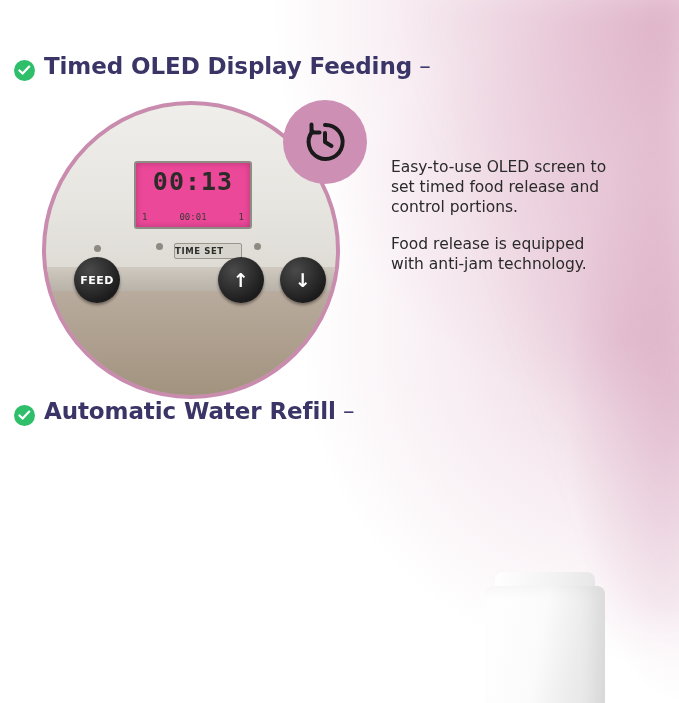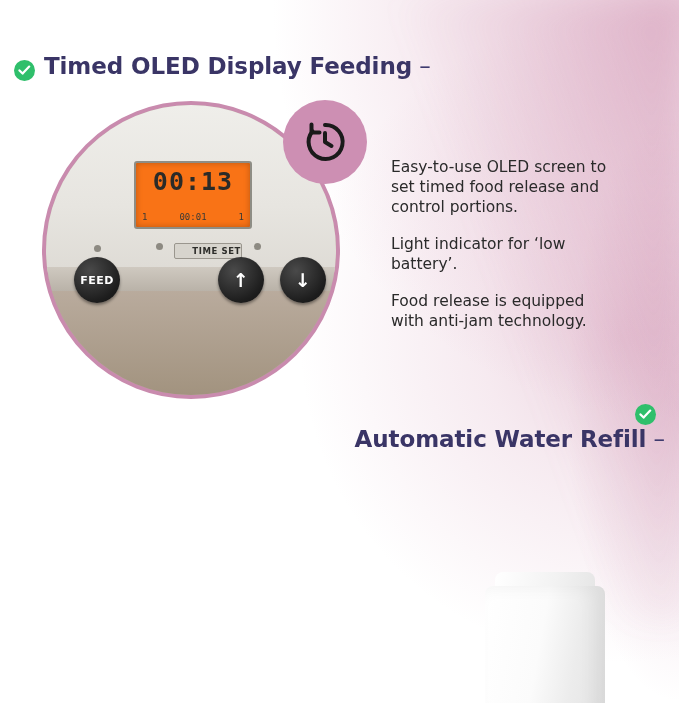--- a/index.html
+++ b/index.html
@@ -52,37 +52,37 @@
   .dev-shadow{
     position:absolute;left:0;top:56%;width:100%;height:8%;
     background:linear-gradient(180deg,#cfc9c0 0%, #b9b2a8 100%);
   }
   .dev-bot{
     position:absolute;left:0;top:64%;width:100%;height:36%;
     background:linear-gradient(180deg,#b9ab9d 0%, #a2937f 100%);
   }
   .lcd{
     position:absolute;left:88px;top:56px;width:114px;height:64px;
-    background:#f97316;border:2px solid #8e8d85;border-radius:3px;
+    background:#ec4899;border:2px solid #8e8d85;border-radius:3px;
     box-shadow:inset 0 0 6px rgba(0,0,0,.25);
   }
   .lcd-main{
     position:absolute;left:0;right:0;top:4px;text-align:center;
     font-family:"DejaVu Sans Mono", monospace;font-size:25px;font-weight:bold;
     color:#2b2b28;letter-spacing:1px;
   }
   .lcd-sub{
     position:absolute;left:0;right:0;bottom:5px;
     font-family:"DejaVu Sans Mono", monospace;font-size:9px;color:#3a3a36;
     display:flex;justify-content:space-between;padding:0 6px;box-sizing:border-box;
   }
   .timeset{
     position:absolute;left:128px;top:138px;width:66px;height:14px;
     background:#d7d4cd;border:1px solid #9a968e;border-radius:2px;
-    font-size:8.5px;letter-spacing:.6px;color:#2d2d2a;text-align:right;line-height:14px;
+    font-size:8.5px;letter-spacing:.6px;color:#2d2d2a;text-align:left;line-height:14px;
     font-weight:bold;
   }
   .led{position:absolute;width:7px;height:7px;border-radius:50%;background:#8d8a82;}
   .btn{
     position:absolute;top:152px;width:46px;height:46px;border-radius:50%;
     background:radial-gradient(circle at 35% 30%, #4a4a4a 0%, #1d1d1d 70%, #111 100%);
     color:#fff;font-size:11px;font-weight:bold;letter-spacing:.5px;
     display:flex;align-items:center;justify-content:center;
     box-shadow:0 2px 3px rgba(0,0,0,.4);
   }
@@ -163,26 +163,25 @@
     <div class="badge">
       <svg width="52" height="52" viewBox="0 0 52 52" aria-hidden="true">
         <path d="M26 9 A17 17 0 1 1 13.5 15.2" fill="none" stroke="#1a1a1a" stroke-width="4" stroke-linecap="round"></path>
         <path d="M12.5 8.5 L12.5 16.5 L20.5 16.5" fill="none" stroke="#1a1a1a" stroke-width="4" stroke-linecap="round" stroke-linejoin="round"></path>
         <path d="M26 17 L26 26 L32.5 30" fill="none" stroke="#1a1a1a" stroke-width="4" stroke-linecap="round" stroke-linejoin="round"></path>
       </svg>
     </div>
 
     <div class="notes">
       <p>Easy-to-use OLED screen to set timed food release and control portions.</p>
-      <p>Light indicator for ‘low battery’.</p>
       <p>Food release is equipped with anti-jam technology.</p>
     </div>
   </div>
 
-  <div class="head-row bottom" style="flex-direction:column;">
+  <div class="head-row bottom" style="">
     <div class="check">
       <svg width="13" height="11" viewBox="0 0 13 11" aria-hidden="true">
         <path d="M1.5 5.4 L4.6 8.6 L11.2 1.6" fill="none" stroke="#ffffff" stroke-width="2.2" stroke-linecap="round" stroke-linejoin="round"></path>
       </svg>
     </div>
     <div class="head-text" style="max-width:440px;">
       <span class="bold">Automatic Water Refill</span><span class="rest"> –</span><br>
       
     </div>
   </div>

